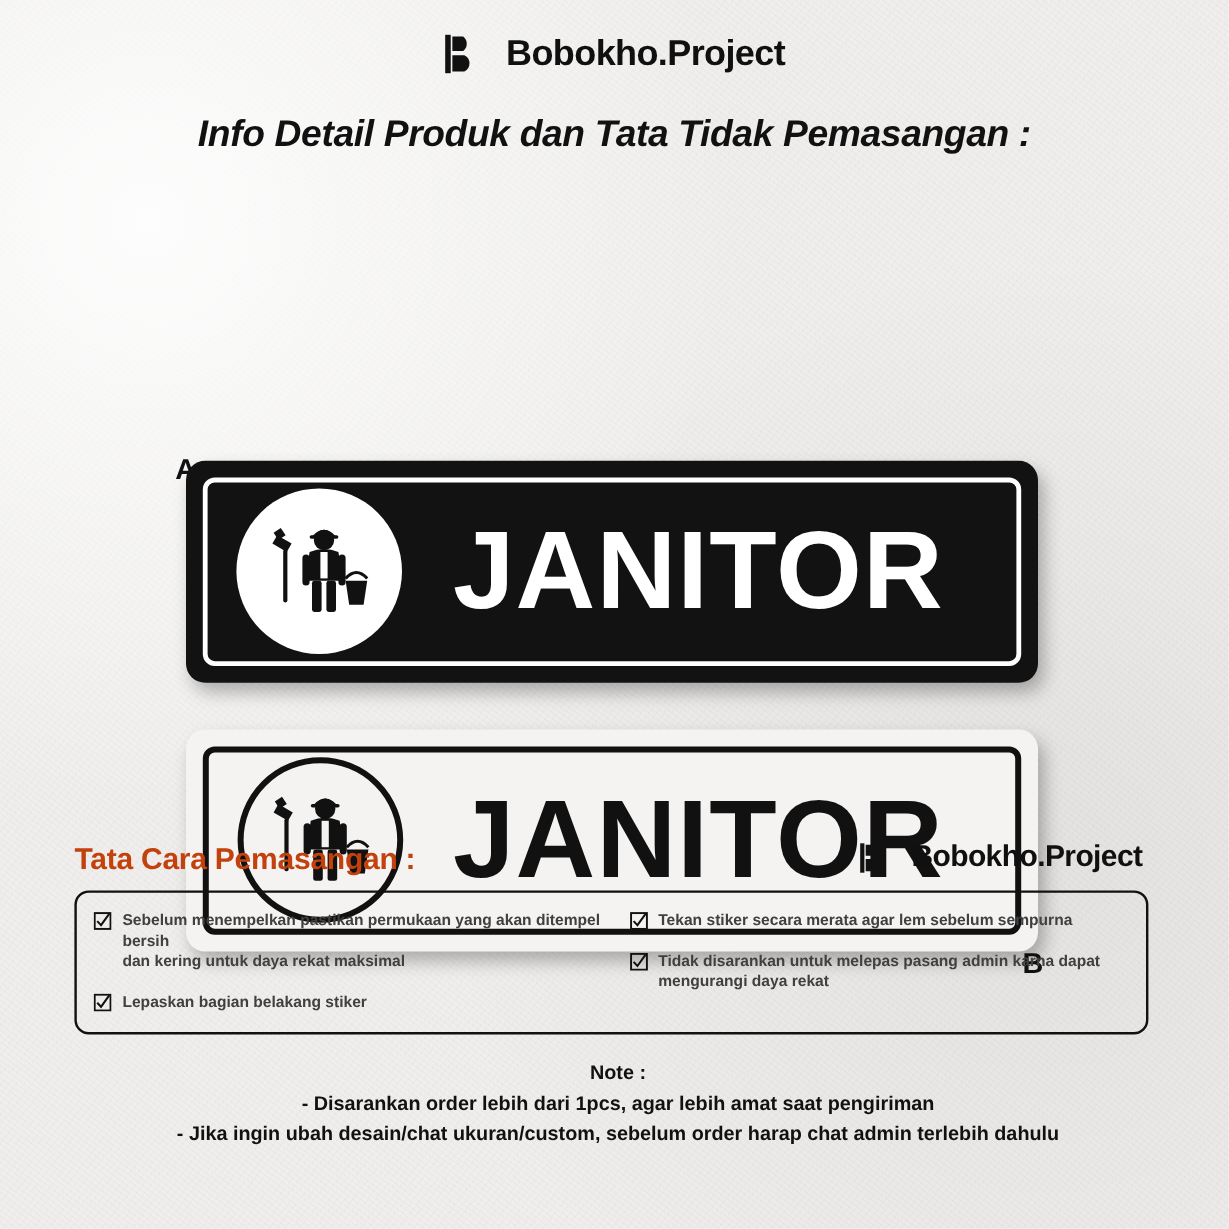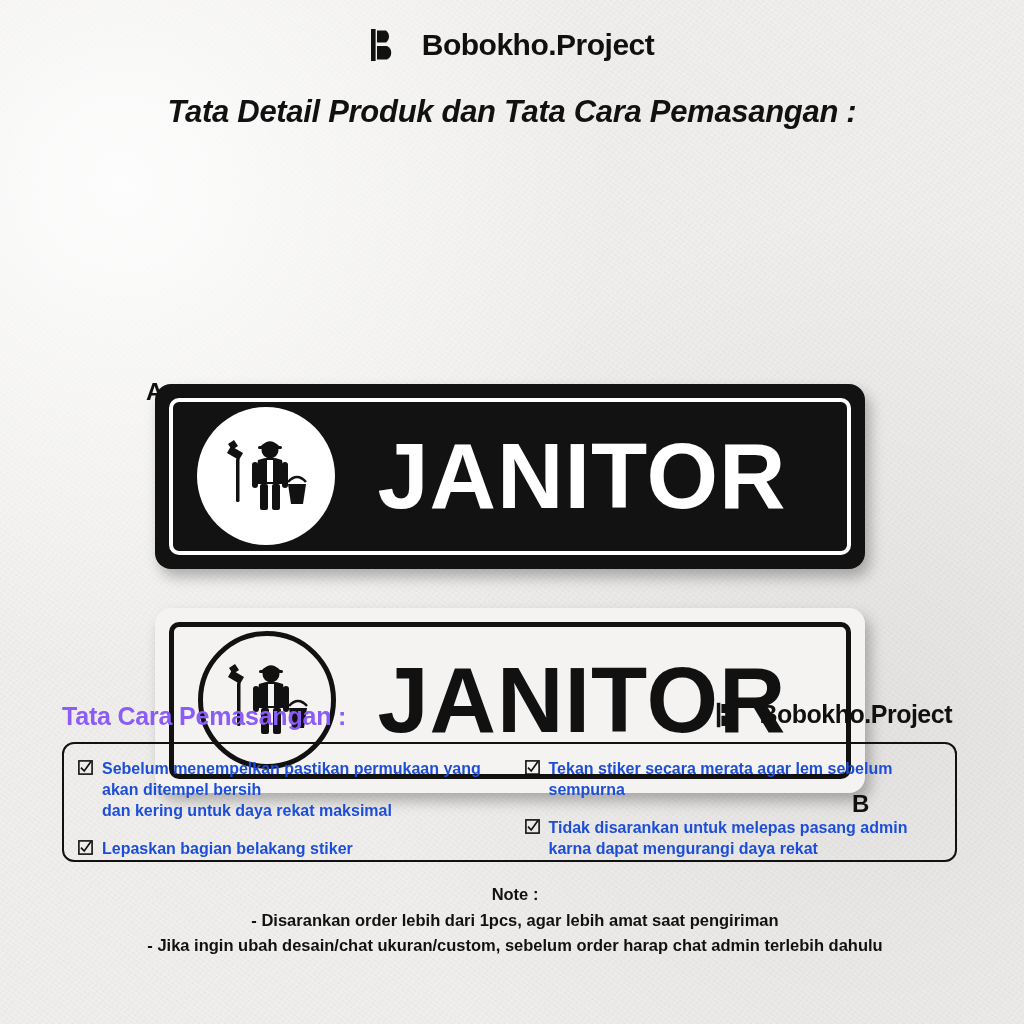--- a/index.html
+++ b/index.html
@@ -123,21 +123,21 @@
   }
   .sign-dark .sign-text { color: #ffffff; }
   .sign-light .sign-text { color: #111111; }
 
   
   .instr-head {
     position: absolute;
     left: 62px; top: 702px;
     font-size: 25px;
     font-weight: bold;
-    color: #8b5cf6;
+    color: #c2410c;
     letter-spacing: -0.2px;
   }
   .instr-brand {
     position: absolute;
     right: 72px; top: 700px;
     display: flex; align-items: center; gap: 7px;
   }
   .instr-brand .brand-name { font-size: 25px; }
   .instr-brand .brand-mark { width: 20px; height: 26px; }
 
@@ -153,24 +153,24 @@
   }
   .instr-col { width: 50%; display: flex; flex-direction: column; gap: 17px; }
   .instr-col.right { padding-left: 14px; }
   .instr-item { display: flex; gap: 9px; align-items: flex-start; }
   .check {
     flex: 0 0 auto;
     width: 15px; height: 15px;
     margin-top: 2px;
   }
   .instr-text {
-    font-size: 16px;
+    font-size: 13px;
     font-weight: bold;
     line-height: 1.32;
-    color: #1d4ed8;
+    color: #404040;
   }
 
   
   .note {
     position: absolute;
     left: 6px; right: 0;
     top: 882px;
     text-align: center;
     font-size: 16.5px;
     font-weight: bold;
@@ -189,21 +189,21 @@
     <span class="brand-mark">
       <svg width="26" height="34" viewBox="0 0 26 34" xmlns="http://www.w3.org/2000/svg">
         <rect x="1" y="1" width="4.6" height="32" fill="#111"></rect>
         <path d="M7 2.5 H16 a7.5 7.5 0 0 1 0 12 H7 z" fill="#111"></path>
         <path d="M7 18 H17 a7.5 7.5 0 0 1 0 13.5 H7 z" fill="#111"></path>
       </svg>
     </span>
     <span class="brand-name">Bobokho.Project</span>
   </div>
 
-  <div class="headline">Tata Detail Produk dan Tata Cara Pemasangan :</div>
+  <div class="headline">Info Detail Produk dan Tata Tidak Pemasangan :</div>
 
   <div class="signs">
 
     <div class="sign-label label-a">A</div>
     <div class="sign-label label-b">B</div>
 
     <div class="sign sign-dark">
       <div class="sign-inner">
         <div class="badge">
           <svg width="104" height="104" viewBox="0 0 104 104" xmlns="http://www.w3.org/2000/svg">

